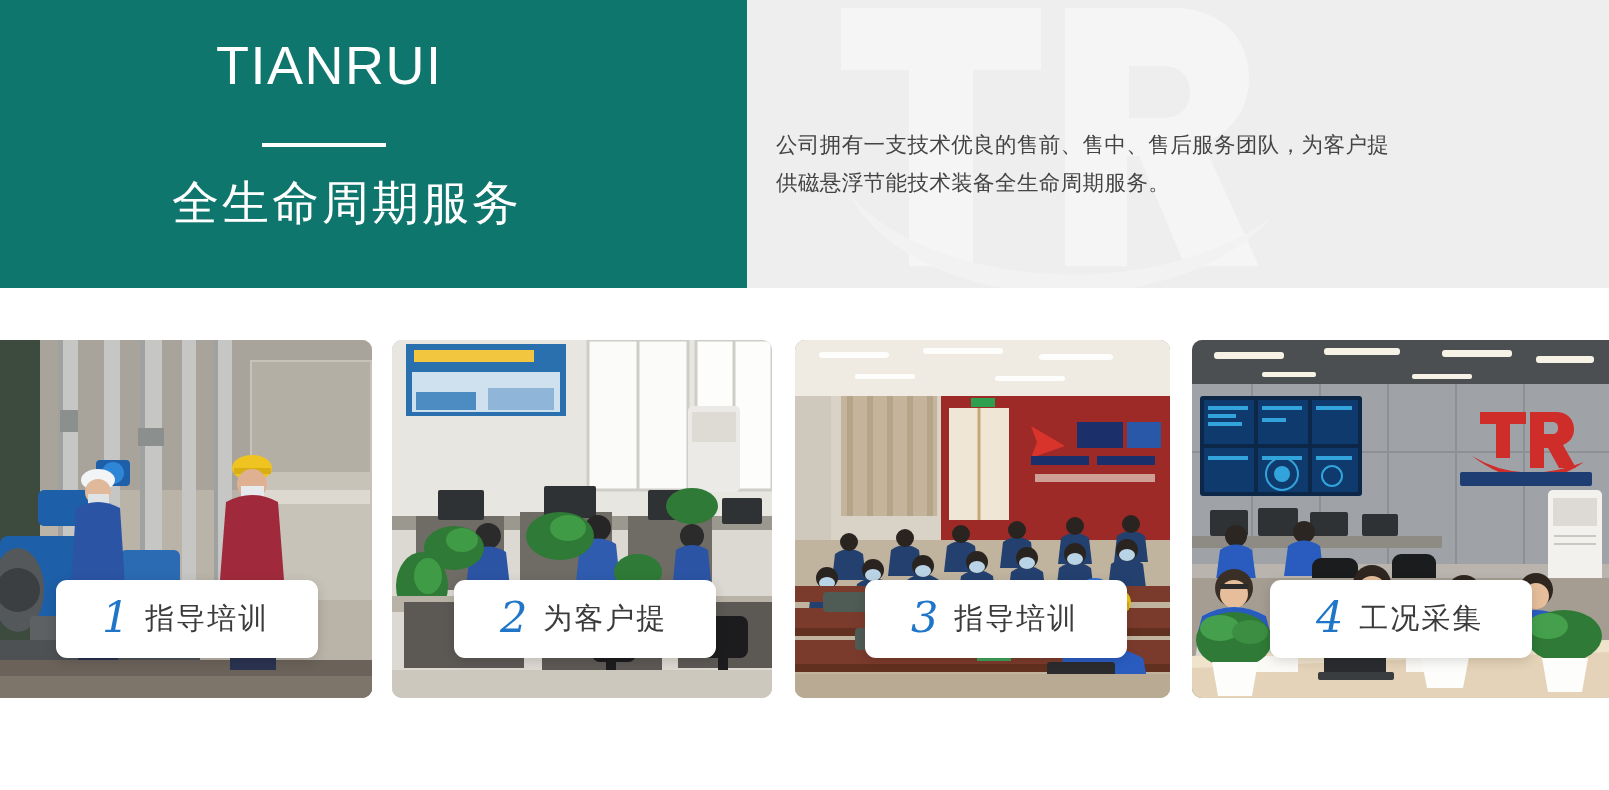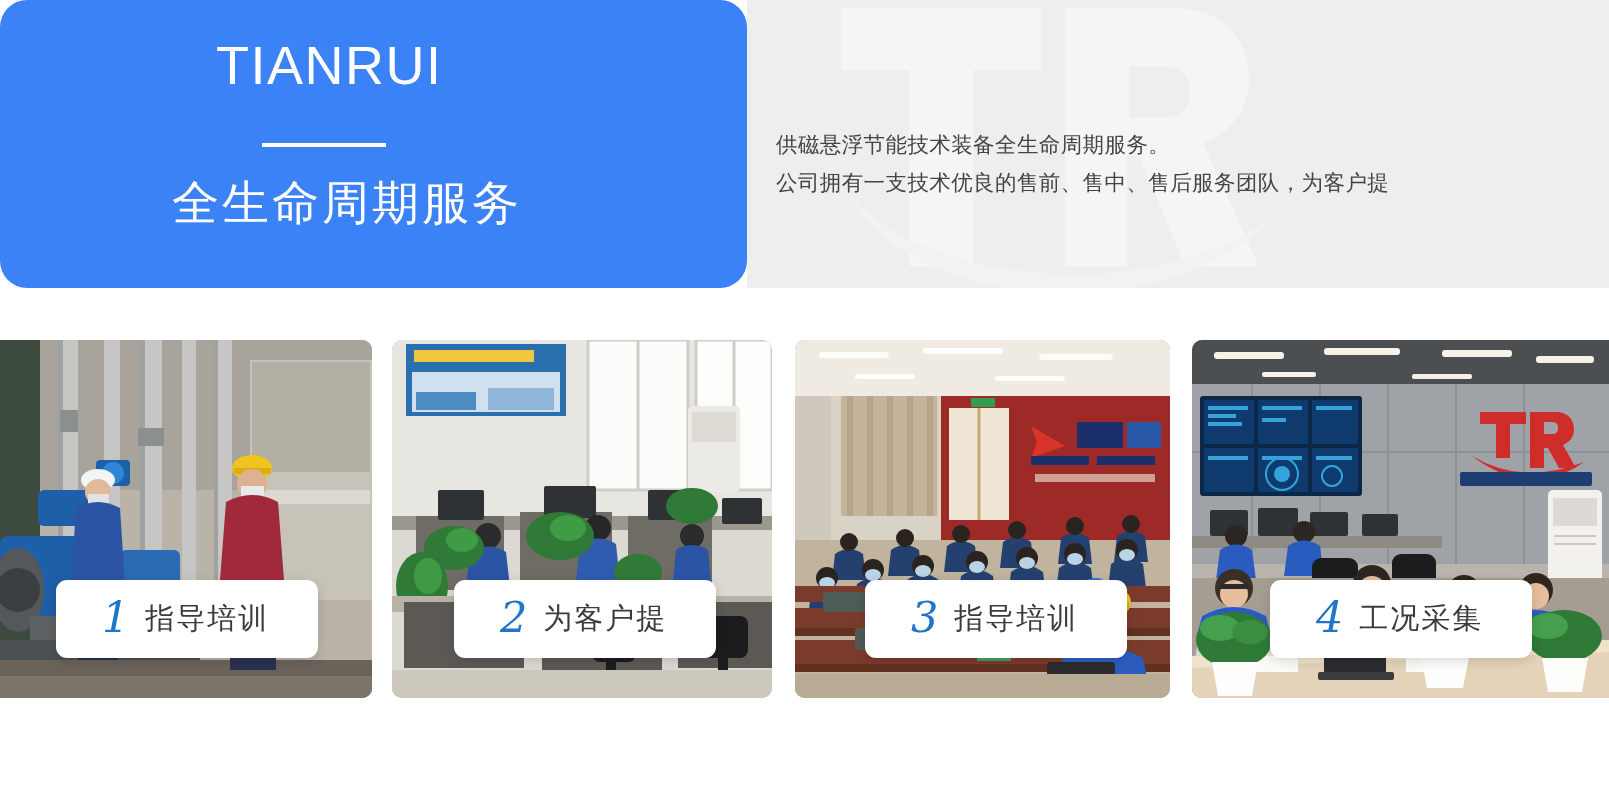--- a/index.html
+++ b/index.html
@@ -8,23 +8,22 @@
     background: #ffffff;
     font-family: "Liberation Sans", "DejaVu Sans", sans-serif;
     overflow: hidden;
   }
   .page { position: relative; width: 1609px; height: 790px; background:#fff; }
 
   
   .banner { position:absolute; left:0; top:0; width:1609px; height:288px; display:flex; }
   .banner-left {
     position:relative; width:747px; height:288px;
-    background:#3b82f6; flex:none;
+    background:#0f766e; flex:none;
     overflow:hidden;
-    border-radius:27px;
   }
   .brand-title {
     position:absolute; left:216px; top:38px;
     color:#ffffff; font-size:54px; font-weight:400;
     letter-spacing:1.5px; line-height:1;
     font-family:"Liberation Sans","DejaVu Sans",sans-serif;
   }
   .brand-rule {
     position:absolute; left:262px; top:143px;
     width:124px; height:4px; background:#ffffff;
@@ -114,22 +113,22 @@
       <svg class="watermark" viewBox="0 0 470 318" aria-hidden="true">
         <g fill="#f5f5f5">
           <path d="M22 22 h200 v62 h-68 v196 h-64 V84 H22 Z"></path>
           <path d="M246 22 h108 c46 0 76 28 76 70 0 32 -18 55 -46 65 l56 123 h-74 l-46 -110 h-12 v110 h-62 Z
                    M310 80 v52 h34 c17 0 27 -10 27 -26 0 -16 -10 -26 -27 -26 Z"></path>
         </g>
         <path d="M30 208 C110 300 330 320 452 232 C352 342 96 330 30 208 Z" fill="#f2f2f2"></path>
       </svg>
 
       <div class="banner-desc">
+        <p>公司拥有一支技术优良的售前、售中、售后服务团队，为客户提</p>
         <p>供磁悬浮节能技术装备全生命周期服务。</p>
-        <p>公司拥有一支技术优良的售前、售中、售后服务团队，为客户提</p>
       </div>
     </div>
   </div>
 
   <div class="cards">
 
     <div class="card" id="card-1">
       <div class="card-photo">
         <svg viewBox="0 0 372 358" preserveAspectRatio="xMidYMid slice" aria-hidden="true">
           <rect width="372" height="358" fill="#b9b3a8"></rect>

